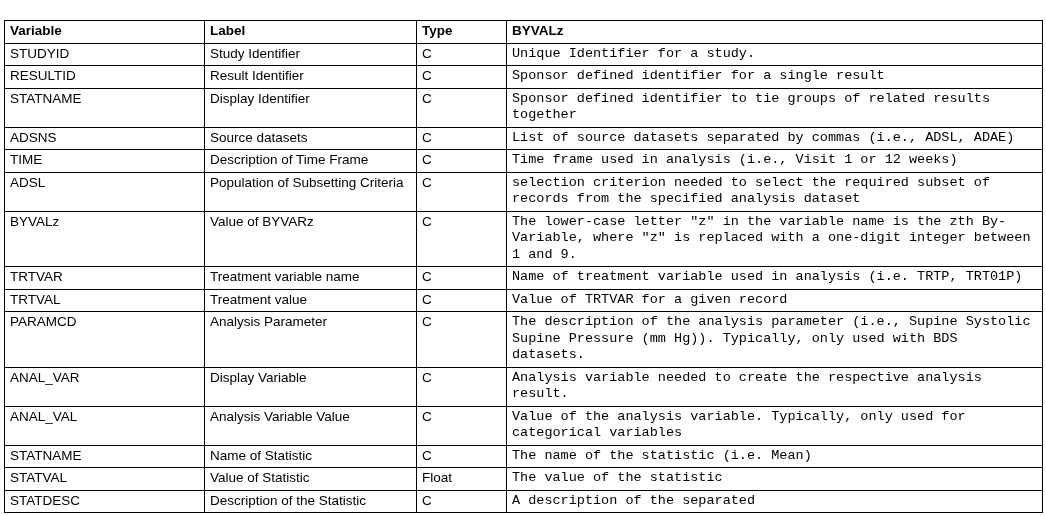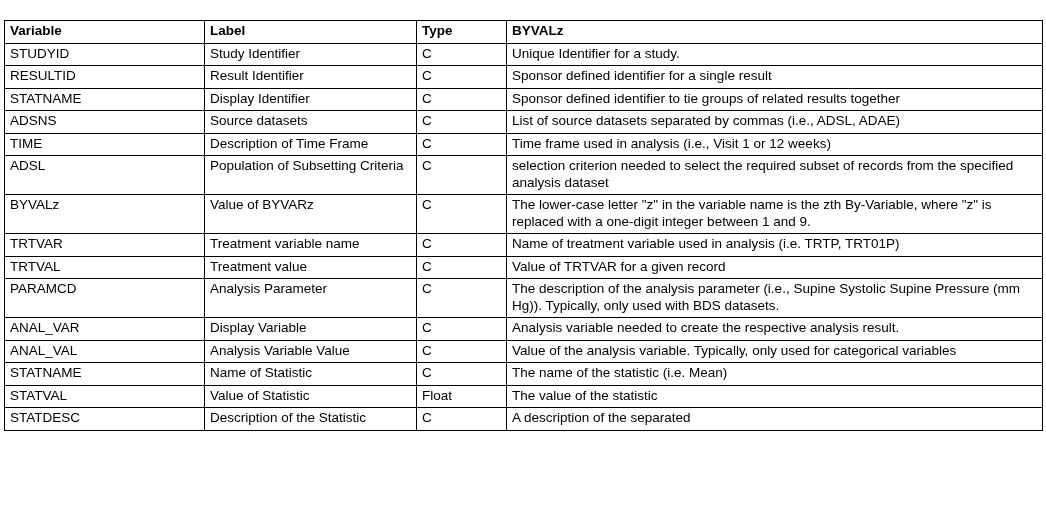--- a/index.html
+++ b/index.html
@@ -40,20 +40,21 @@
     font-size: 13.5px;
     line-height: 16.5px;
     font-weight: normal;
   }
   table.spec thead th {
     font-weight: bold;
     font-size: 13.5px;
   }
   .notes-cell {
     white-space: pre-line;
+    font-family: Liberation Mono, monospace;
   }
 </style>
 </head>
 <body>
 
 <div class="page">
   <table class="spec">
     <colgroup>
       <col class="c-var">
       <col class="c-label">

